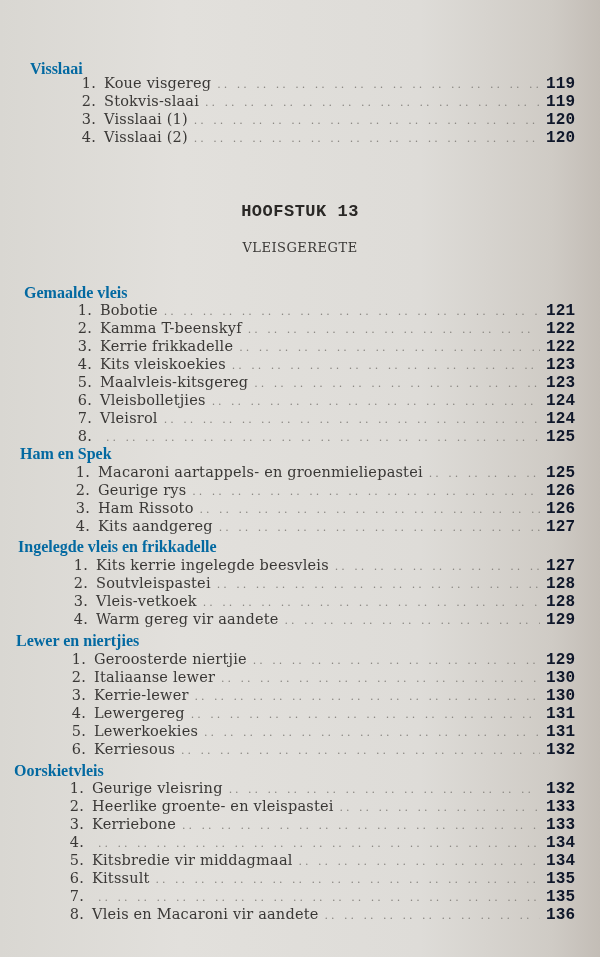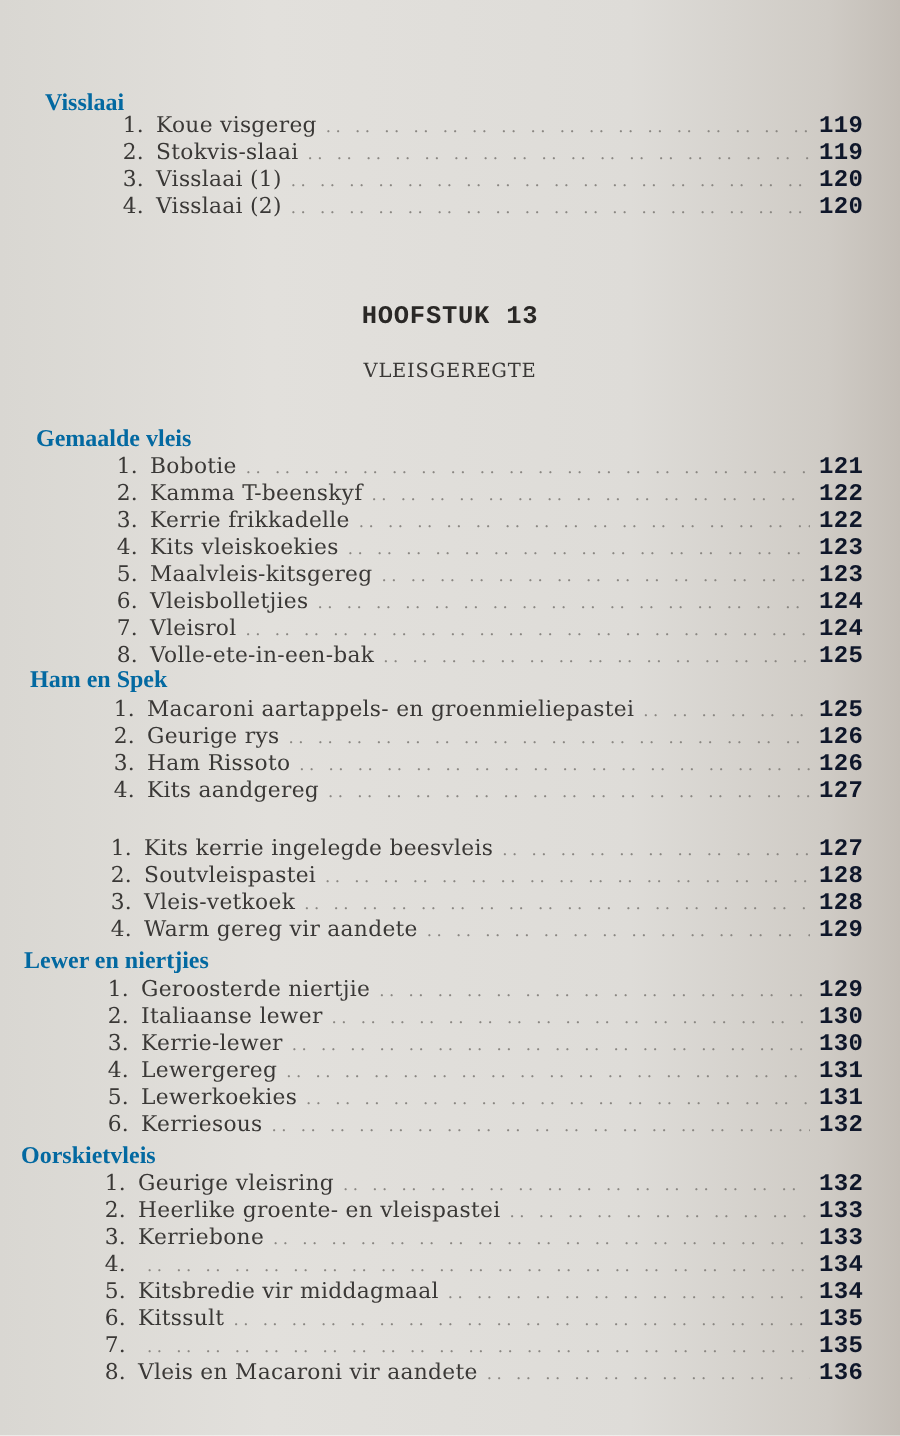--- a/index.html
+++ b/index.html
@@ -110,21 +110,20 @@
     <span class="page-num">124</span>
   </div>
   <div class="entry" style="left:68px; top:410px; width:500px;">
     <span class="num">7.</span>
     <span class="label">Vleisrol</span>
     <span class="leader">.. .. .. .. .. .. .. .. .. .. .. .. .. .. .. .. .. .. .. .. .. .. .. .. .. ..</span>
     <span class="page-num">124</span>
   </div>
   <div class="entry" style="left:68px; top:428px; width:500px;">
     <span class="num">8.</span>
-    <span class="label">Volle-ete-in-een-bak</span>
     <span class="leader">.. .. .. .. .. .. .. .. .. .. .. .. .. .. .. .. .. .. .. .. .. .. .. .. .. ..</span>
     <span class="page-num">125</span>
   </div>
 
   <div class="section-title" style="left:20px; top:445px;">Ham en Spek</div>
   <div class="entry" style="left:66px; top:464px; width:502px;">
     <span class="num">1.</span>
     <span class="label">Macaroni aartappels- en groenmieliepastei</span>
     <span class="leader">.. .. .. .. .. .. .. .. .. .. .. .. .. .. .. .. .. .. .. .. .. .. .. .. .. ..</span>
     <span class="page-num">125</span>
@@ -141,20 +140,21 @@
     <span class="leader">.. .. .. .. .. .. .. .. .. .. .. .. .. .. .. .. .. .. .. .. .. .. .. .. .. ..</span>
     <span class="page-num">126</span>
   </div>
   <div class="entry" style="left:66px; top:518px; width:502px;">
     <span class="num">4.</span>
     <span class="label">Kits aandgereg</span>
     <span class="leader">.. .. .. .. .. .. .. .. .. .. .. .. .. .. .. .. .. .. .. .. .. .. .. .. .. ..</span>
     <span class="page-num">127</span>
   </div>
 
+  <div class="section-title" style="left:18px; top:538px;">Ingelegde vleis en frikkadelle</div>
   <div class="entry" style="left:64px; top:557px; width:504px;">
     <span class="num">1.</span>
     <span class="label">Kits kerrie ingelegde beesvleis</span>
     <span class="leader">.. .. .. .. .. .. .. .. .. .. .. .. .. .. .. .. .. .. .. .. .. .. .. .. .. ..</span>
     <span class="page-num">127</span>
   </div>
   <div class="entry" style="left:64px; top:575px; width:504px;">
     <span class="num">2.</span>
     <span class="label">Soutvleispastei</span>
     <span class="leader">.. .. .. .. .. .. .. .. .. .. .. .. .. .. .. .. .. .. .. .. .. .. .. .. .. ..</span>

